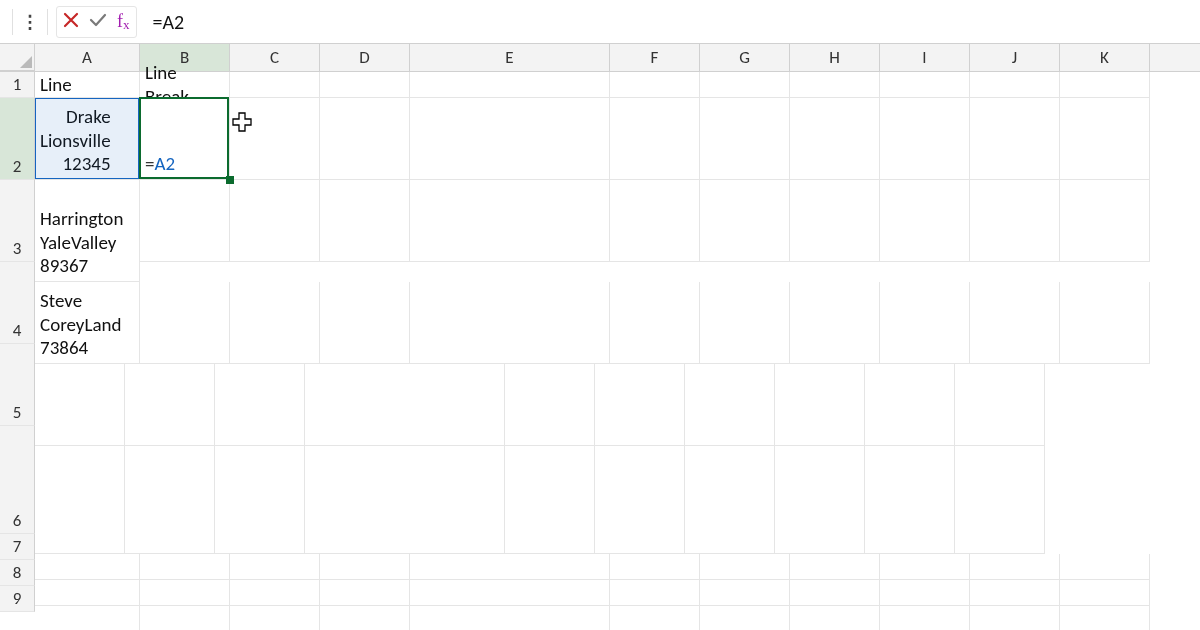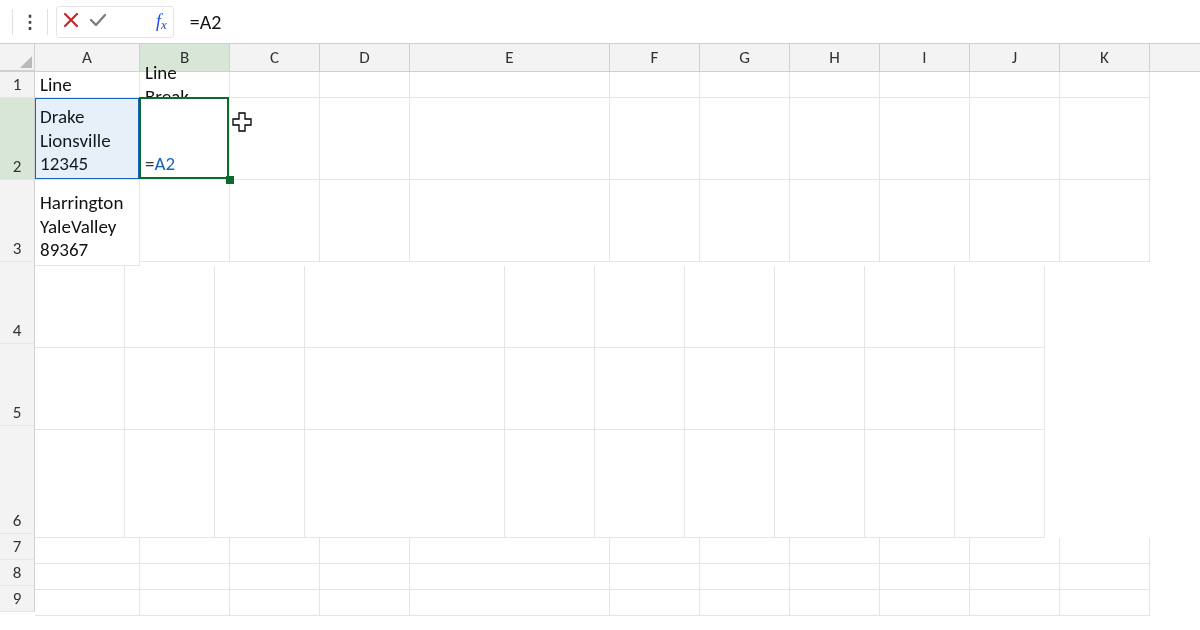--- a/index.html
+++ b/index.html
@@ -52,25 +52,23 @@
     align-items: center;
     gap: 10px;
     padding: 0 6px;
     border: 1px solid #e5e5e5;
     border-radius: 3px;
     height: 32px;
   }
   .fx-cancel { color: #c62828; font-size: 18px; }
   .fx-confirm { color: #388e3c; font-size: 18px; }
   .fx-label {
-    font-style: italic;
     font-family: "Times New Roman", serif;
     font-size: 18px;
-    color: #1d4ed8;
-    margin-left: 39px;
+    color: #a21caf;
   }
   .formula-input {
     flex: 1;
     height: 32px;
     padding: 0 10px;
     font-size: 20px;
     color: #111;
     display: flex;
     align-items: center;
   }
@@ -223,50 +221,53 @@
           <div class="cell header-row" style="width: 90px; height: 26px;"></div>
           <div class="cell header-row" style="width: 200px; height: 26px;"></div>
           <div class="cell header-row" style="width: 90px; height: 26px;"></div>
           <div class="cell header-row" style="width: 90px; height: 26px;"></div>
           <div class="cell header-row" style="width: 90px; height: 26px;"></div>
           <div class="cell header-row" style="width: 90px; height: 26px;"></div>
           <div class="cell header-row" style="width: 90px; height: 26px;"></div>
           <div class="cell header-row" style="width: 90px; height: 26px;"></div>
         </div>
         <div class="row">
-          <div class="cell" style="width: 105px; height: 82px;">Drake
+          <div class="cell" style="width: 105px; height: 82px; text-align: right;">Drake
 Lionsville
 12345</div>
           <div class="cell" style="width: 90px; height: 82px; align-items: flex-end;"><span class="formula-cell-text">=</span><span class="formula-ref-blue">A2</span></div>
           <div class="cell" style="width: 90px; height: 82px;"></div>
           <div class="cell" style="width: 90px; height: 82px;"></div>
           <div class="cell" style="width: 200px; height: 82px;"></div>
           <div class="cell" style="width: 90px; height: 82px;"></div>
           <div class="cell" style="width: 90px; height: 82px;"></div>
           <div class="cell" style="width: 90px; height: 82px;"></div>
           <div class="cell" style="width: 90px; height: 82px;"></div>
           <div class="cell" style="width: 90px; height: 82px;"></div>
           <div class="cell" style="width: 90px; height: 82px;"></div>
         </div>
         <div class="row">
-          <div class="cell" style="width: 105px; height: 86px;">Harrington
+          <div class="cell" style="width: 105px; height: 102px;">Harrington
 YaleValley
 89367</div>
           <div class="cell" style="width: 90px; height: 82px;"></div>
           <div class="cell" style="width: 90px; height: 82px;"></div>
           <div class="cell" style="width: 90px; height: 82px;"></div>
           <div class="cell" style="width: 200px; height: 82px;"></div>
           <div class="cell" style="width: 90px; height: 82px;"></div>
           <div class="cell" style="width: 90px; height: 82px;"></div>
           <div class="cell" style="width: 90px; height: 82px;"></div>
           <div class="cell" style="width: 90px; height: 82px;"></div>
           <div class="cell" style="width: 90px; height: 82px;"></div>
           <div class="cell" style="width: 90px; height: 82px;"></div>
         </div>
         <div class="row">
+          <div class="cell" style="width: 105px; height: 82px;">Steve
+CoreyLand
+73864</div>
           <div class="cell" style="width: 90px; height: 82px;"></div>
           <div class="cell" style="width: 90px; height: 82px;"></div>
           <div class="cell" style="width: 90px; height: 82px;"></div>
           <div class="cell" style="width: 200px; height: 82px;"></div>
           <div class="cell" style="width: 90px; height: 82px;"></div>
           <div class="cell" style="width: 90px; height: 82px;"></div>
           <div class="cell" style="width: 90px; height: 82px;"></div>
           <div class="cell" style="width: 90px; height: 82px;"></div>
           <div class="cell" style="width: 90px; height: 82px;"></div>
           <div class="cell" style="width: 90px; height: 82px;"></div>

